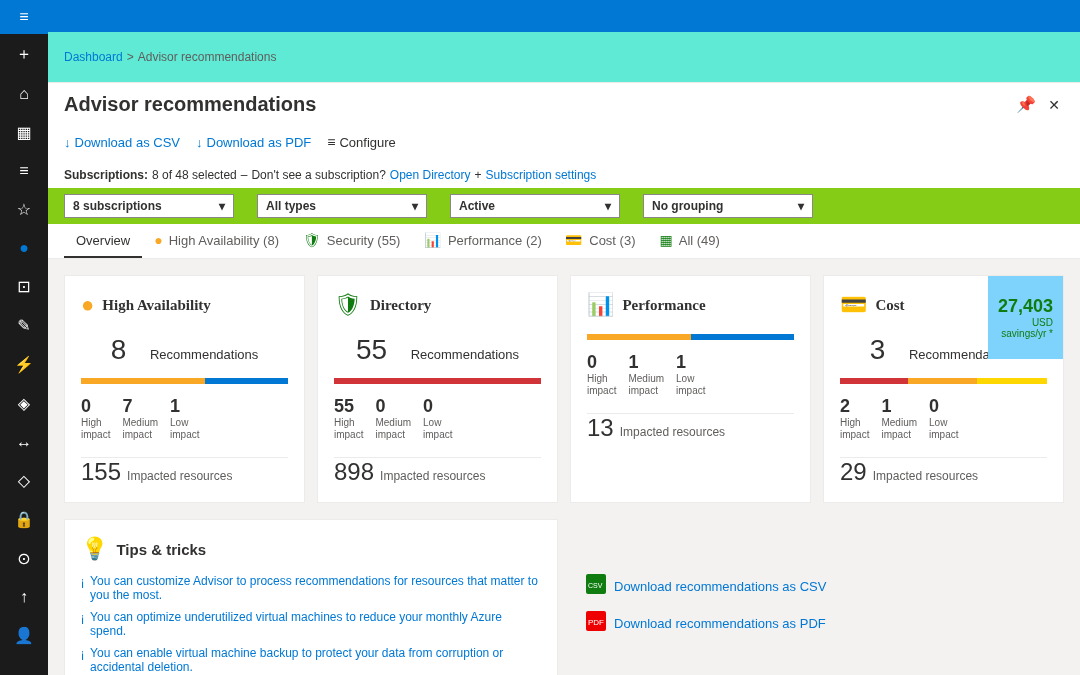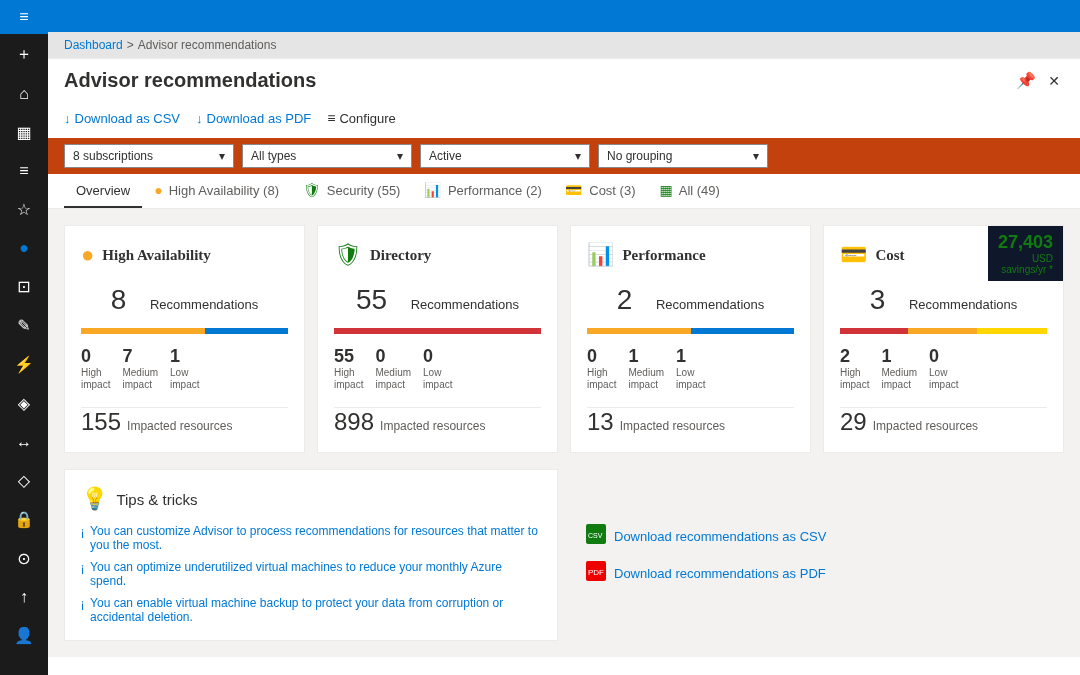--- a/index.html
+++ b/index.html
@@ -41,24 +41,24 @@
 
     .content-area {
       flex: 1;
       overflow-y: auto;
       background: #fff;
       padding: 0;
     }
 
     
     .breadcrumb {
-      padding: 6px 16px;
+      padding: 18px 16px;
       font-size: 12px;
       color: #605e5c;
-      background: #e5e5e5;
+      background: #5eead4;
       display: flex;
       align-items: center;
       gap: 4px;
       border-bottom: 1px solid #edebe9;
     }
     .breadcrumb a { color: #0078d4; text-decoration: none; }
 
     
     .page-header {
       padding: 8px 16px 4px;
@@ -93,23 +93,24 @@
       color: #323130;
       display: flex;
       align-items: center;
       gap: 4px;
     }
     .subscriptions-bar a { color: #0078d4; text-decoration: none; }
 
     
     .filter-row {
       padding: 6px 16px;
-      background: #c2410c;
-      display: flex;
-      gap: 8px;
+      background: #84cc16;
+      display: flex;
+      gap: 23px;
+      font-weight: bold;
     }
     .filter-select {
       border: 1px solid #8a8886;
       padding: 4px 8px;
       font-size: 12px;
       color: #323130;
       cursor: pointer;
       background: #fff;
       display: flex;
       align-items: center;
@@ -162,22 +163,22 @@
       display: flex;
       align-items: center;
       gap: 8px;
       margin-bottom: 16px;
     }
     .card-title { font-size: 15px; font-weight: 600; color: #323130; font-family: Liberation Serif, serif; }
 
     .card-savings {
       position: absolute;
       top: 0; right: 0;
-      background: #0f172a;
-      padding: 6px 10px;
+      background: #7dd3fc;
+      padding: 20px 10px;
       text-align: right;
     }
     .savings-amount { font-size: 18px; font-weight: 700; color: #107c10; }
     .savings-label { font-size: 10px; color: #107c10; }
 
     .recommendations-count {
       text-align: center;
       margin-bottom: 12px;
     }
     .recommendations-count .count { font-size: 28px; font-weight: 300; color: #323130; }
@@ -222,21 +223,21 @@
     }
 
     .tips-card {
       background: #fff;
       border: 1px solid #edebe9;
       padding: 16px;
     }
     .tips-header {
       display: flex; align-items: center; gap: 8px; margin-bottom: 12px;
     }
-    .tips-title { font-size: 15px; font-weight: 400; color: #323130; }
+    .tips-title { font-size: 15px; font-weight: 700; color: #323130; }
     .tips-list { display: flex; flex-direction: column; gap: 8px; }
     .tip-item { display: flex; align-items: flex-start; gap: 6px; font-size: 12px; color: #0078d4; }
     .tip-icon { color: #0078d4; flex-shrink: 0; margin-top: 1px; }
 
     .downloads-card {
       background: transparent;
       padding: 16px;
       display: flex;
       flex-direction: column;
       gap: 12px;
@@ -307,20 +308,29 @@
       <button class="toolbar-btn">
         <span>↓</span>
         <span>Download as PDF</span>
       </button>
       <button class="toolbar-btn" style="color:#323130;">
         <span style="font-size:14px;">≡</span>
         <span>Configure</span>
       </button>
     </div>
 
+    <div class="subscriptions-bar">
+      <strong>Subscriptions:</strong>
+      <span>8 of 48 selected</span>
+      <span>–</span>
+      <span>Don't see a subscription?</span>
+      <a href="#">Open Directory</a>
+      <span>+</span>
+      <a href="#">Subscription settings</a>
+    </div>
 
     <div class="filter-row">
       <div class="filter-select">
         <span>8 subscriptions</span>
         <span style="margin-left:auto;">▾</span>
       </div>
       <div class="filter-select">
         <span>All types</span>
         <span style="margin-left:auto;">▾</span>
       </div>
@@ -424,24 +434,20 @@
         <div class="impacted-resources">
           <span class="impacted-count">898</span>
           <span class="impacted-label">Impacted resources</span>
         </div>
       </div>
 
       <div class="card">
         <div class="card-header">
           <span style="font-size:22px; color:#005a9e;">📊</span>
           <span class="card-title">Performance</span>
-        </div>
-        <div class="recommendations-count">
-          <span class="count">2</span>
-          <span class="label"> Recommendations</span>
         </div>
         <div class="progress-bar">
           <div class="progress-segment" style="width:50%;background:#f9a825;"></div>
           <div class="progress-segment" style="width:50%;background:#0078d4;"></div>
         </div>
         <div class="impact-counts">
           <div class="impact-item">
             <span class="impact-number">0</span>
             <span class="impact-label">High<br>impact</span>
           </div>

